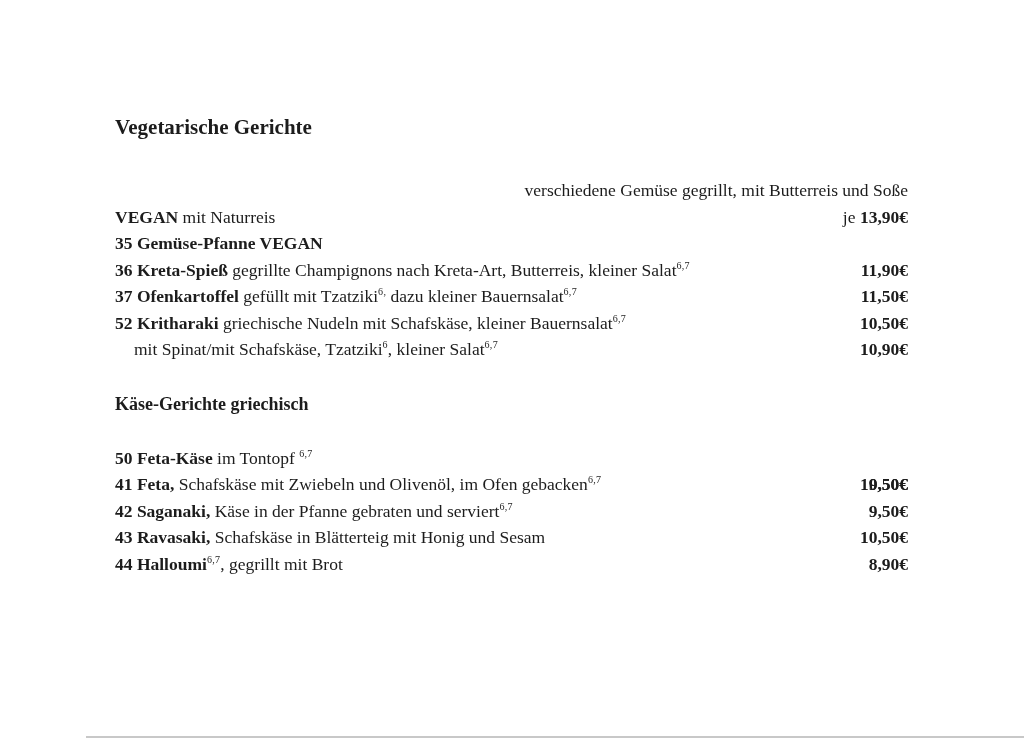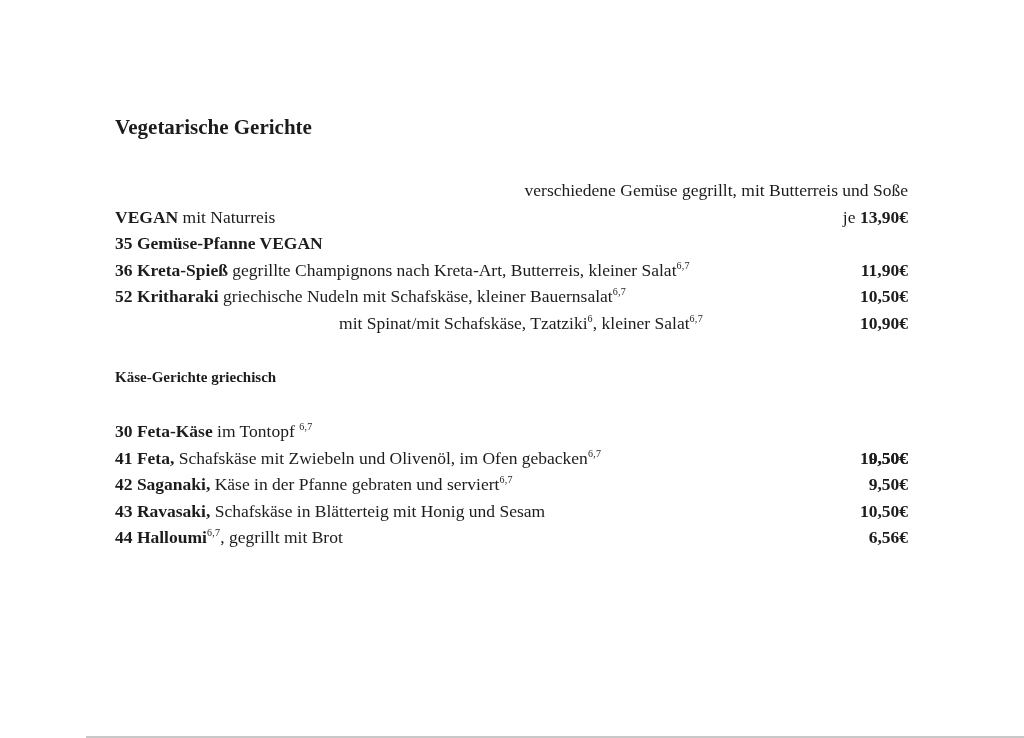--- a/index.html
+++ b/index.html
@@ -12,35 +12,35 @@
   }
   .page { position: relative; width: 1024px; height: 738px; background: #ffffff; }
   .content { position: absolute; left: 115px; top: 82px; width: 793px; margin-top: 32px; }
 
   .section-heading {
     font-weight: bold;
     margin: 0;
     line-height: 26px;
   }
   .sec-0 .section-heading { font-size: 21px; }
-  .sec-1 .section-heading { font-size: 15px; }
+  .sec-1 .section-heading { font-size: 18px; }
   .sec-0 { margin: 0; }
   .sec-1 { margin-top: 28px; }
   .sec-0 .lines { margin-top: 37px; }
   .sec-1 .lines { margin-top: 28px; }
 
   .line {
     position: relative;
     font-size: 17.5px;
     line-height: 26.5px;
     white-space: pre-wrap;
   }
   .line .b { font-weight: bold; }
   .line.ind1 { padding-left: 32px; text-align: right; }
-  .line.ind2 { padding-left: 19px; text-align: center; }
+  .line.ind2 { padding-left: 19px; }
 
   sup {
     font-size: 10px;
     line-height: 0;
     vertical-align: super;
     letter-spacing: 0.3px;
   }
 
   .price {
     position: absolute;
@@ -65,33 +65,34 @@
 <div class="page">
   <div class="content">
 
     <section class="menu-section sec-0">
       <h2 class="section-heading">Vegetarische Gerichte</h2>
       <div class="lines">
           <div class="line ind1"><span>verschiedene Gemüse gegrillt, mit Butterreis und Soße</span></div>
           <div class="line"><span class="b">VEGAN</span><span> mit Naturreis</span><span class="price"><span class="pfx">je </span><span class="b">13,90€</span></span></div>
           <div class="line"><span class="b">35 Gemüse-Pfanne VEGAN</span></div>
           <div class="line"><span class="b">36 Kreta-Spieß</span><span> gegrillte Champignons nach Kreta-Art, Butterreis, kleiner Salat</span><sup>6,7</sup><span class="price"><span class="b">11,90€</span></span></div>
+          <div class="line"><span class="b">37 Ofenkartoffel</span><span> gefüllt mit Tzatziki</span><sup>6,</sup><span> dazu kleiner Bauernsalat</span><sup>6,7</sup><span class="price"><span class="b">11,50€</span></span></div>
           <div class="line"><span class="b">52 Kritharaki</span><span> griechische Nudeln mit Schafskäse, kleiner Bauernsalat</span><sup>6,7</sup><span class="price"><span class="b">10,50€</span></span></div>
           <div class="line ind2"><span>mit Spinat/mit Schafskäse, Tzatziki</span><sup>6</sup><span>, kleiner Salat</span><sup>6,7</sup><span class="price"><span class="b">10,90€</span></span></div>
         </div>
     </section>
 
     <section class="menu-section sec-1">
       <h2 class="section-heading">Käse-Gerichte griechisch</h2>
       <div class="lines">
-          <div class="line"><span class="b">30 Feta-Käse</span><span> im Tontopf </span><sup>6,7</sup></div>
+          <div class="line"><span class="b">50 Feta-Käse</span><span> im Tontopf </span><sup>6,7</sup></div>
           <div class="line ind2"><span class="price"><span class="b">10,50€</span></span></div>
           <div class="line"><span class="b">41 Feta,</span><span> Schafskäse mit Zwiebeln und Olivenöl, im Ofen gebacken</span><sup>6,7</sup><span class="price"><span class="b">9,50€</span></span></div>
           <div class="line"><span class="b">42 Saganaki,</span><span> Käse in der Pfanne gebraten und serviert</span><sup>6,7</sup><span class="price"><span class="b">9,50€</span></span></div>
           <div class="line"><span class="b">43 Ravasaki,</span><span> Schafskäse in Blätterteig mit Honig und Sesam</span><span class="price"><span class="b">10,50€</span></span></div>
-          <div class="line"><span class="b">44 Halloumi</span><sup>6,7</sup><span>, gegrillt mit Brot</span><span class="price"><span class="b">6,56€</span></span></div>
+          <div class="line"><span class="b">44 Halloumi</span><sup>6,7</sup><span>, gegrillt mit Brot</span><span class="price"><span class="b">8,90€</span></span></div>
         </div>
     </section>
 
   </div>
 
   <div class="scan-edge-line"></div>
 </div>
 
 </body></html>

